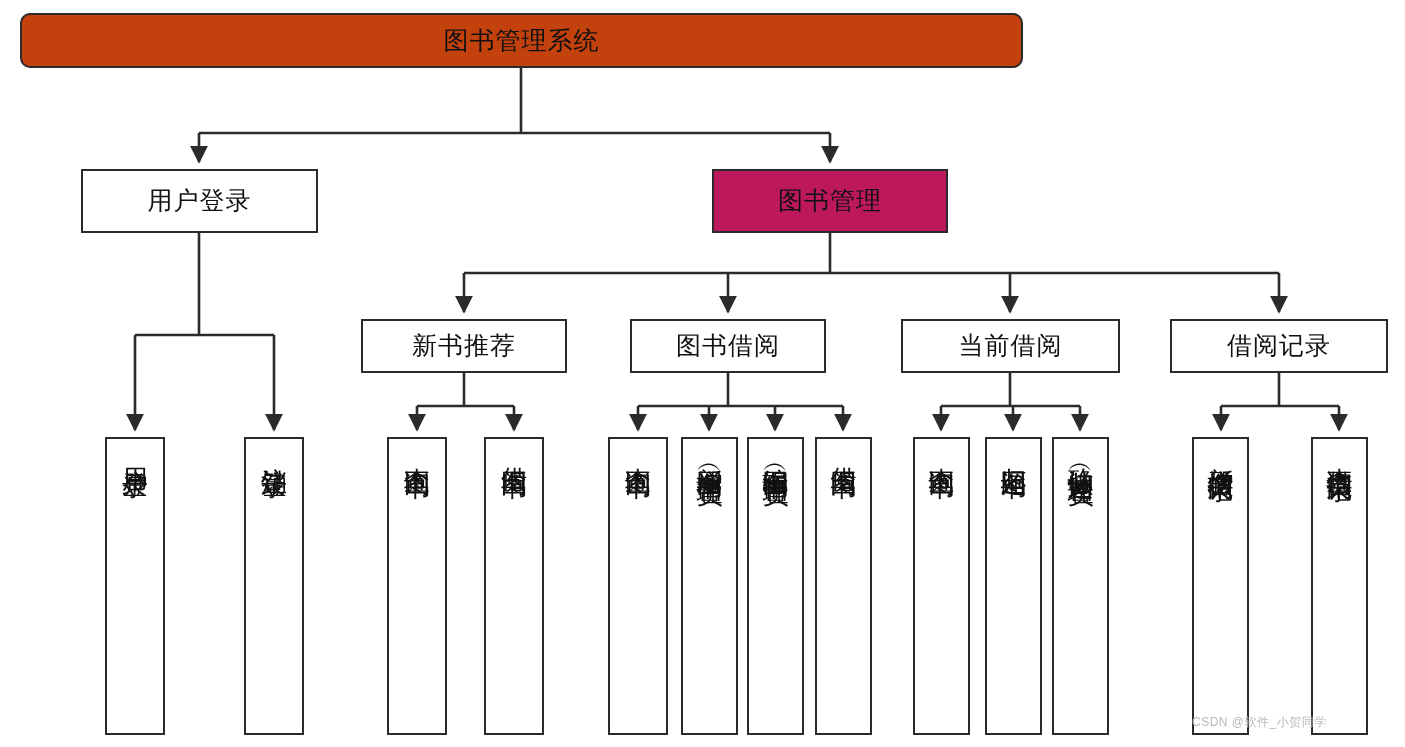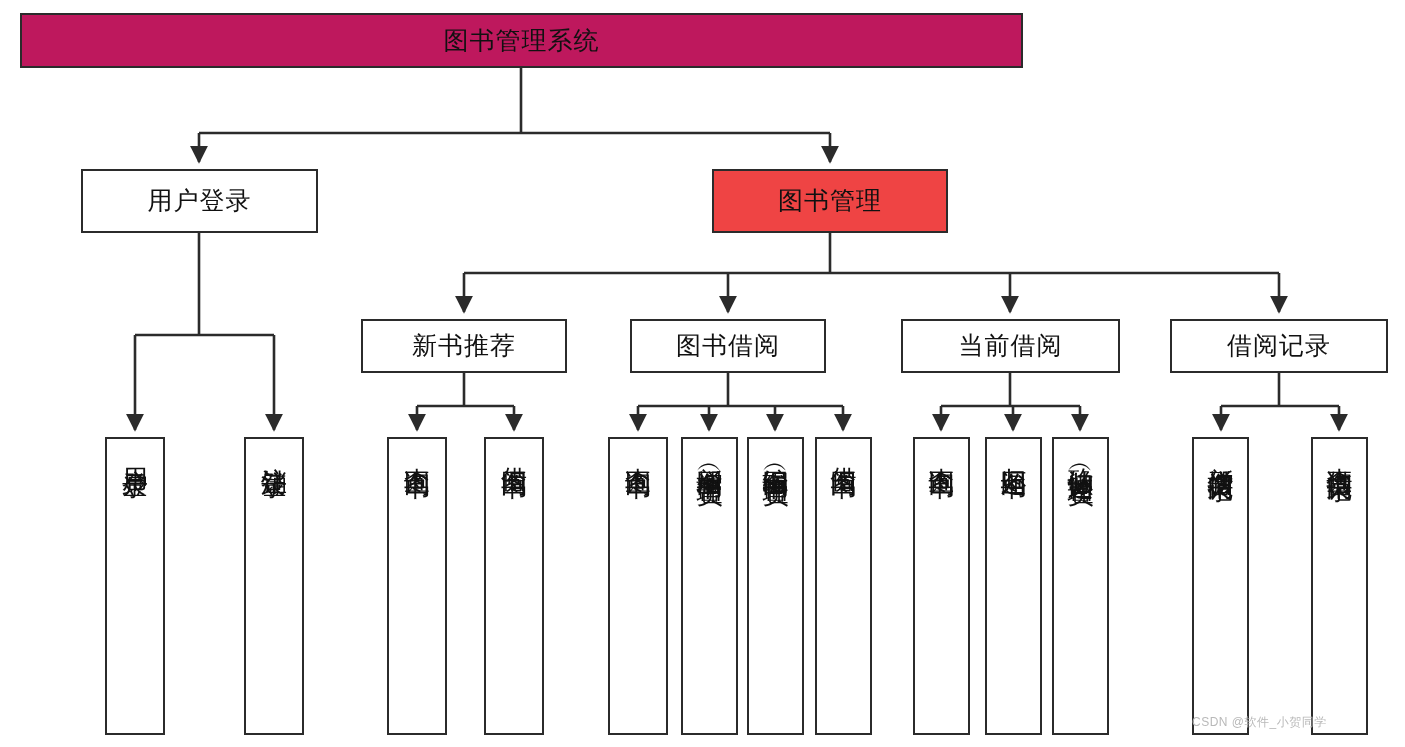--- a/index.html
+++ b/index.html
@@ -120,28 +120,28 @@
       <path d="M 1013 406 L 1013 430" marker-end="url(#arrow)"></path>
       <path d="M 1080 406 L 1080 430" marker-end="url(#arrow)"></path>
 
       <path d="M 1279 373 L 1279 406"></path>
       <path d="M 1221 406 L 1339 406"></path>
       <path d="M 1221 406 L 1221 430" marker-end="url(#arrow)"></path>
       <path d="M 1339 406 L 1339 430" marker-end="url(#arrow)"></path>
     </g>
   </svg>
 
-  <div class="node root" style="left: 20px; top: 13px; width: 1003px; height: 55px; border-color: rgb(43, 43, 43); background: #be185d;">
+  <div class="node root" style="left: 20px; top: 13px; width: 1003px; height: 55px; border-color: rgb(43, 43, 43); background: #c2410c; border-radius: 10px;">
     <span class="label" style="color: rgb(17, 17, 17);">图书管理系统</span>
   </div>
 
   <div class="node branch" style="left: 81px; top: 169px; width: 237px; height: 64px; border-color: rgb(43, 43, 43); background: rgb(255, 255, 255);">
     <span class="label" style="color: rgb(17, 17, 17);">用户登录</span>
   </div>
-  <div class="node branch" style="left: 712px; top: 169px; width: 236px; height: 64px; border-color: rgb(43, 43, 43); background: #ef4444;">
+  <div class="node branch" style="left: 712px; top: 169px; width: 236px; height: 64px; border-color: rgb(43, 43, 43); background: #be185d;">
     <span class="label" style="color: rgb(17, 17, 17);">图书管理</span>
   </div>
 
   <div class="node branch" style="left: 361px; top: 319px; width: 206px; height: 54px; border-color: rgb(43, 43, 43); background: rgb(255, 255, 255);">
     <span class="label" style="color: rgb(17, 17, 17);">新书推荐</span>
   </div>
   <div class="node branch" style="left: 630px; top: 319px; width: 196px; height: 54px; border-color: rgb(43, 43, 43); background: rgb(255, 255, 255);">
     <span class="label" style="color: rgb(17, 17, 17);">图书借阅</span>
   </div>
   <div class="node branch" style="left: 1170px; top: 319px; width: 218px; height: 54px; border-color: rgb(43, 43, 43); background: rgb(255, 255, 255);">

